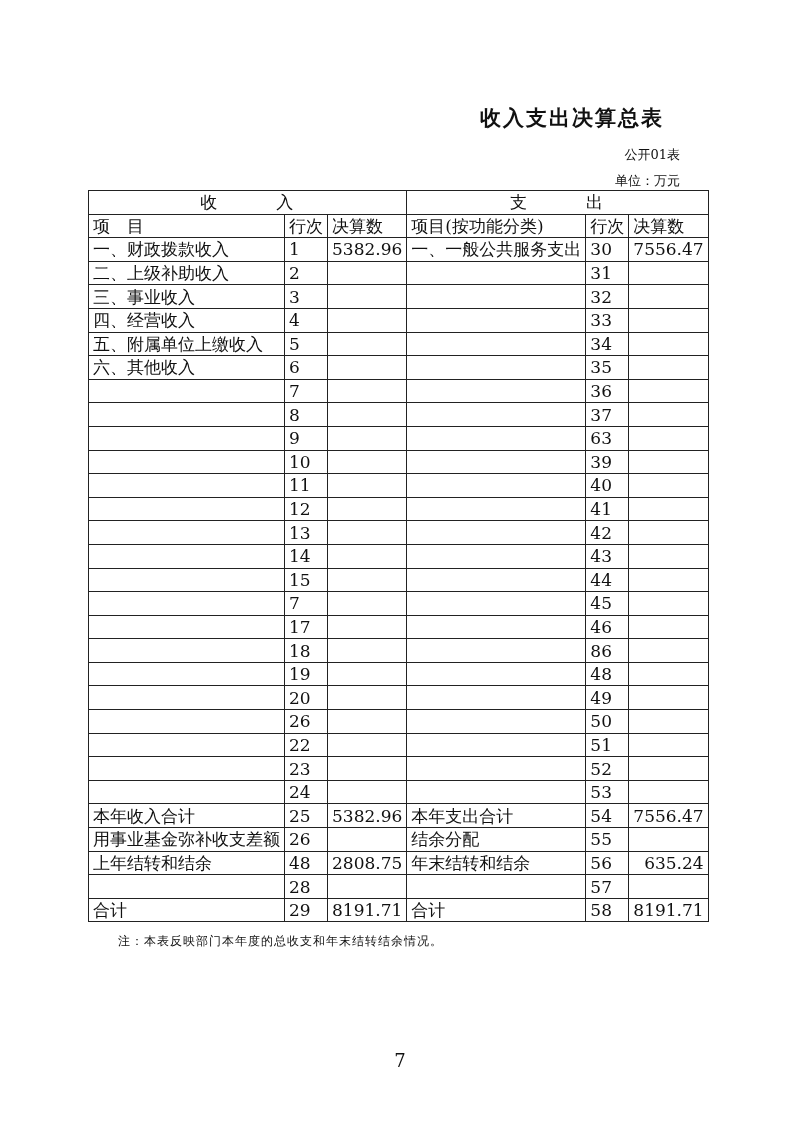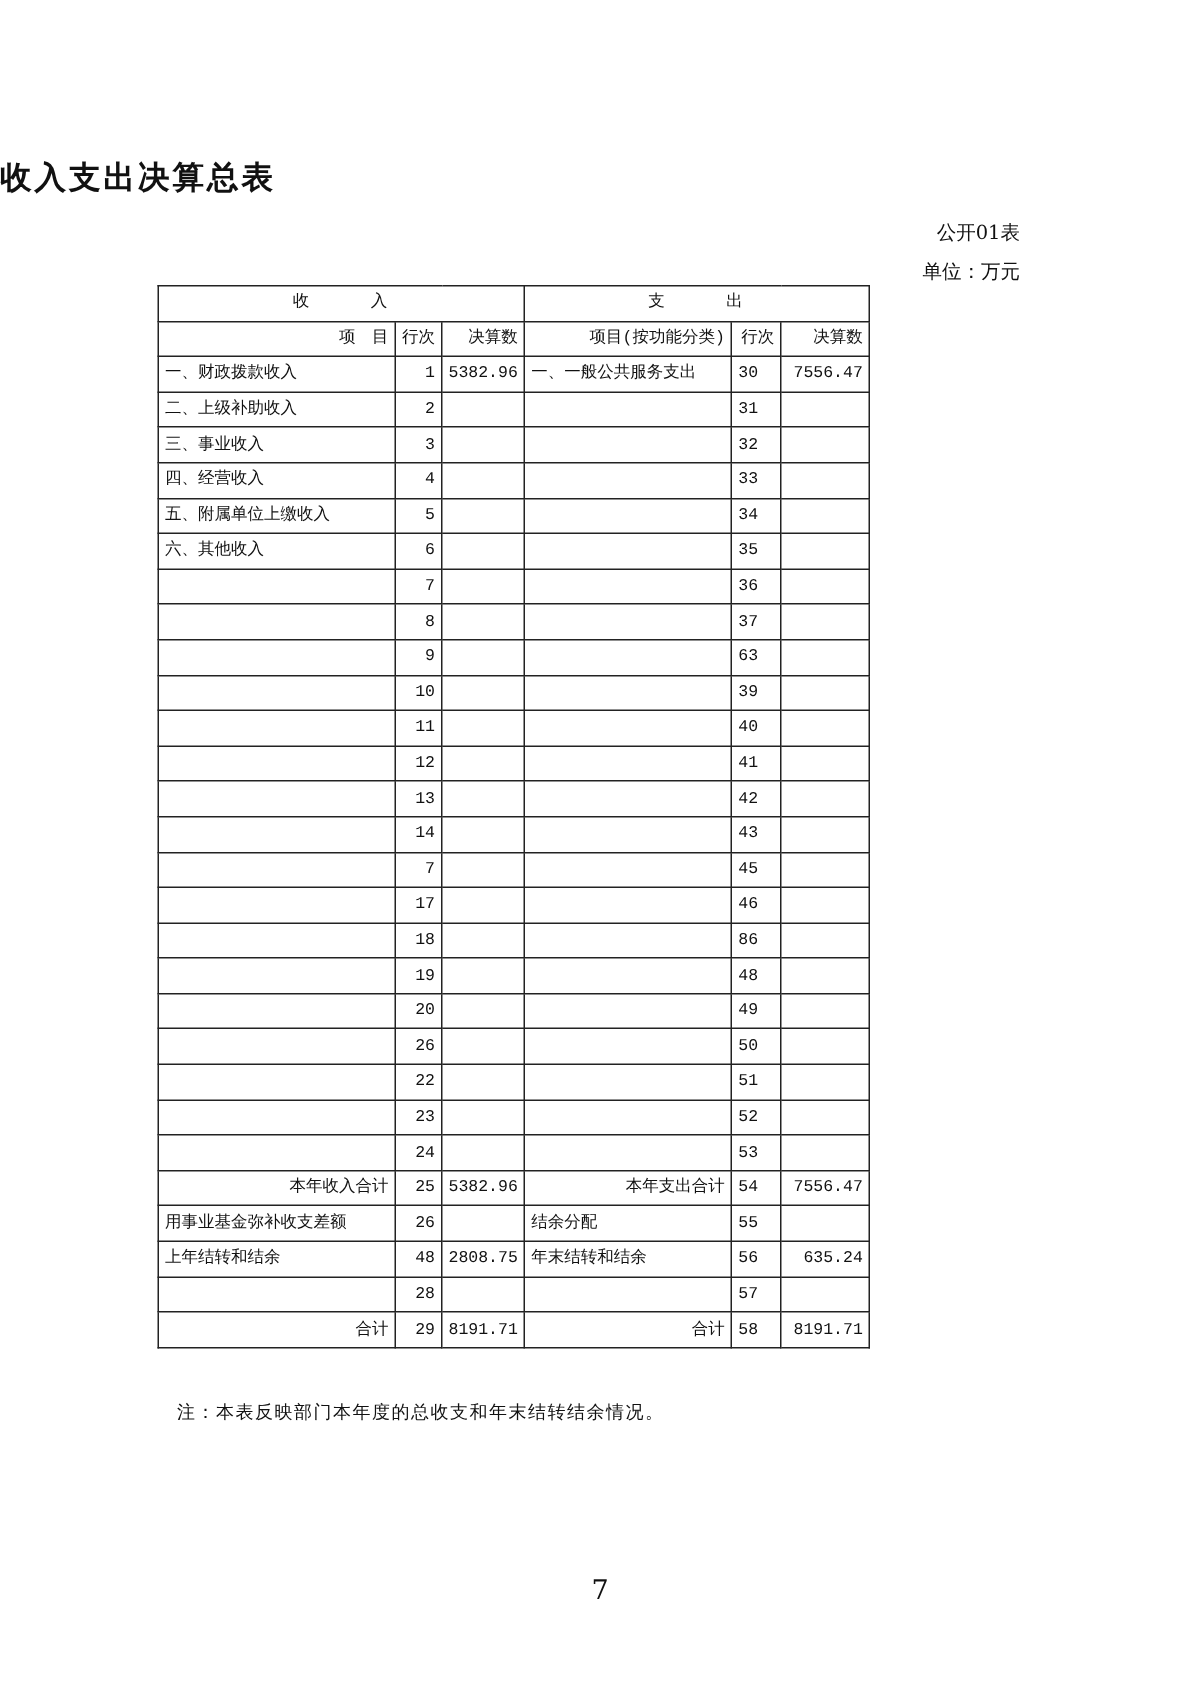--- a/index.html
+++ b/index.html
@@ -1,25 +1,25 @@
 <!DOCTYPE html>
 <html><head>
 <meta charset="utf-8">
 <style>
   html, body { margin:0; padding:0; }
   body { width:800px; height:1132px; background:#fff; position:relative; overflow:hidden;
          font-family: "DejaVu Serif", "Liberation Serif", serif; color:#111; }
-  .title { position:absolute; left:0; width:664px; top:104px; text-align:left; font-size:21px; letter-spacing:2px; font-weight:bold; }
+  .title { position:absolute; left:0; width:664px; top:104px; text-align:right; font-size:21px; letter-spacing:2px; font-weight:bold; }
   .meta1 { position:absolute; right:120px; top:146px; font-size:13px; }
   .meta2 { position:absolute; right:120px; top:172px; font-size:13px; }
-  table.main { position:absolute; left:105px; top:190px; border-collapse:collapse; table-layout:fixed; font-size:11px;font-family:Liberation Mono, monospace; }
+  table.main { position:absolute; left:88px; top:190px; border-collapse:collapse; table-layout:fixed; font-size:17px; }
   table.main td { border:1.5px solid #222; padding:0 4px; height:22.6px; line-height:22px; white-space:nowrap; overflow:hidden; }
   .c1 { width:158px; } .c2 { width:31px; } .c3 { width:52px; } .c4 { width:138px; } .c5 { width:33px; } .c6 { width:59px; }
   .hdr1 td { height:24px; text-align:center; letter-spacing:2px; }
-  .center { text-align:right;margin-left:25px; }
+  .center { text-align:left;margin-left:25px; }
   .right { text-align:right;margin-top:16px; }
   .left { text-align:left; }
   .note { position:absolute; left:118px; top:933px; font-size:12px; letter-spacing:1px;font-family:Liberation Mono, monospace; }
   .pagenum { position:absolute; left:0; width:800px; top:1050px; text-align:center; font-size:18px; }
 </style>
 </head>
 <body>
 
 <div class="title">收入支出决算总表</div>
 <div class="meta1">公开01表</div>
@@ -154,20 +154,28 @@
       <tr>
         <td class="left"></td>
         <td class="center">14</td>
         <td class="right"></td>
         <td class="left"></td>
         <td class="left">43</td>
         <td class="right"></td>
       </tr>
       <tr>
         <td class="left"></td>
+        <td class="center">15</td>
+        <td class="right"></td>
+        <td class="left"></td>
+        <td class="left">44</td>
+        <td class="right"></td>
+      </tr>
+      <tr>
+        <td class="left"></td>
         <td class="center">7</td>
         <td class="right"></td>
         <td class="left"></td>
         <td class="left">45</td>
         <td class="right"></td>
       </tr>
       <tr>
         <td class="left"></td>
         <td class="center">17</td>
         <td class="right"></td>

